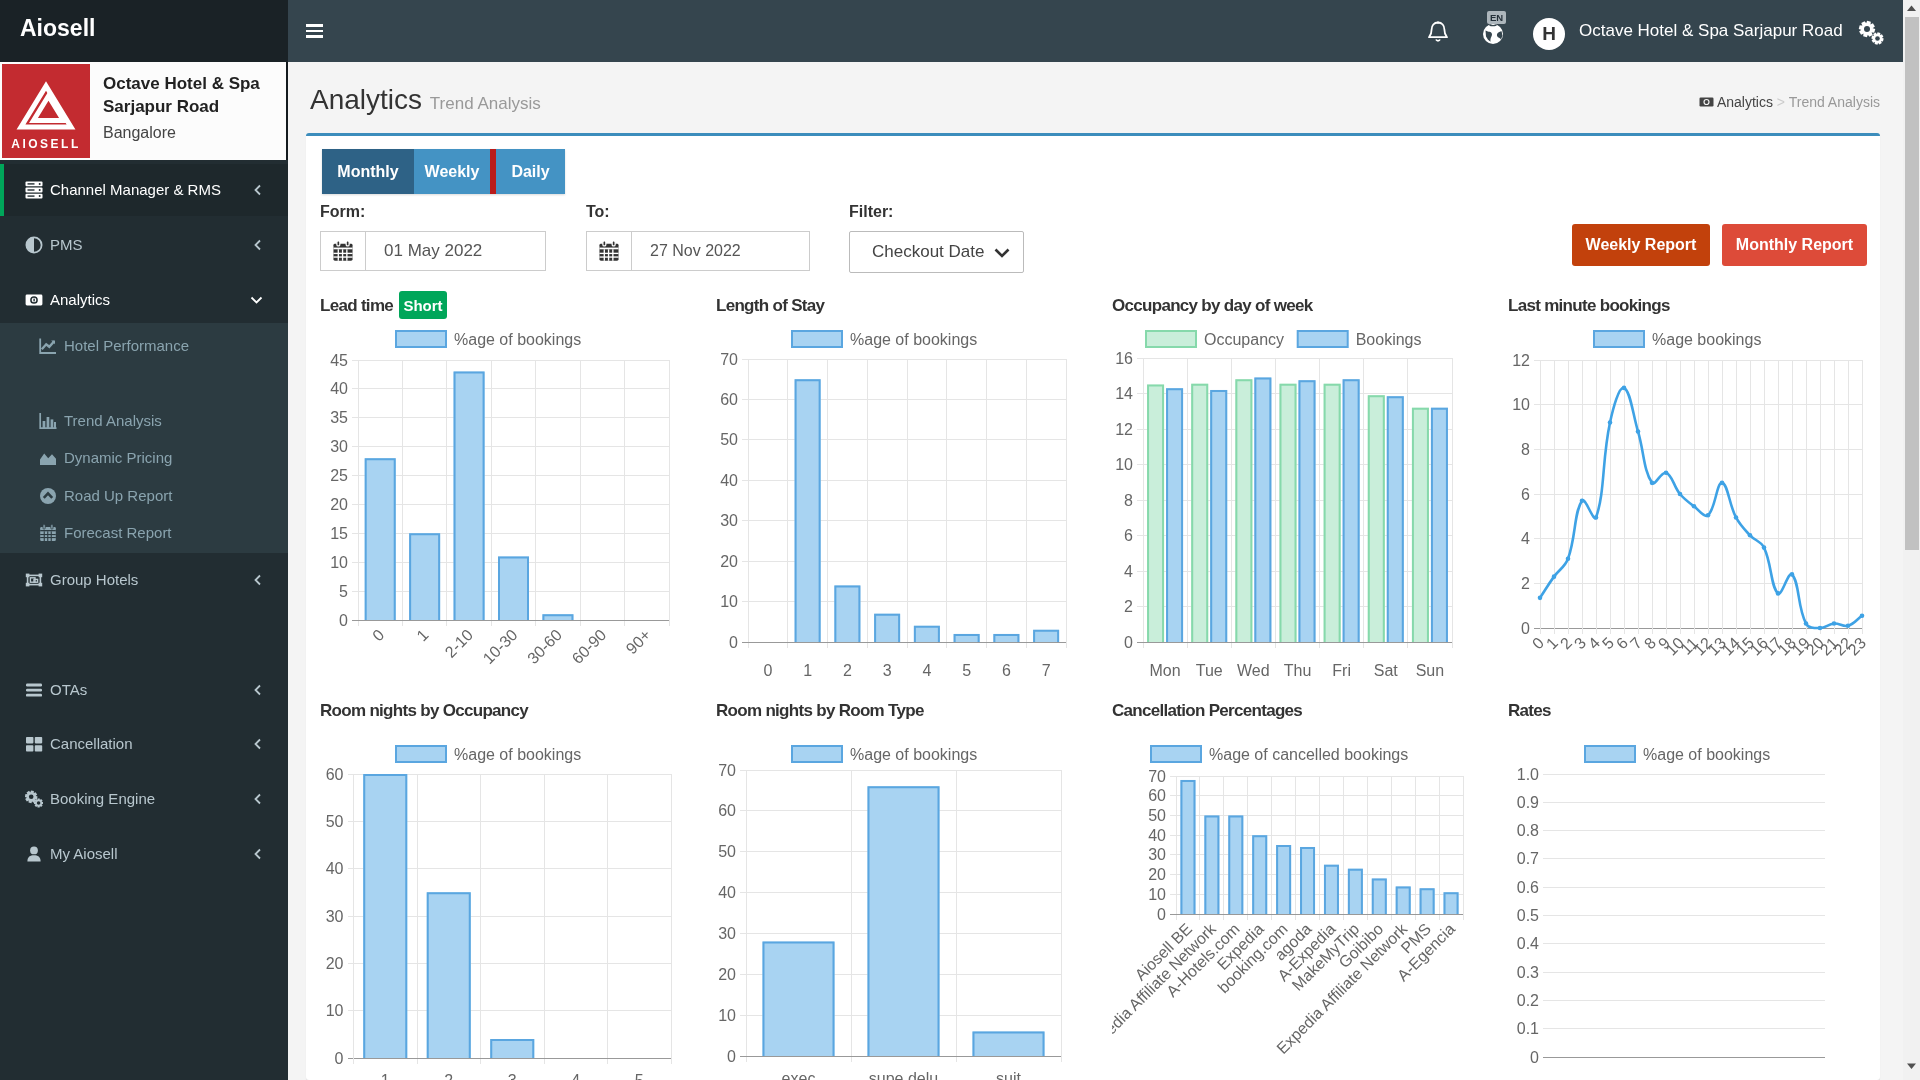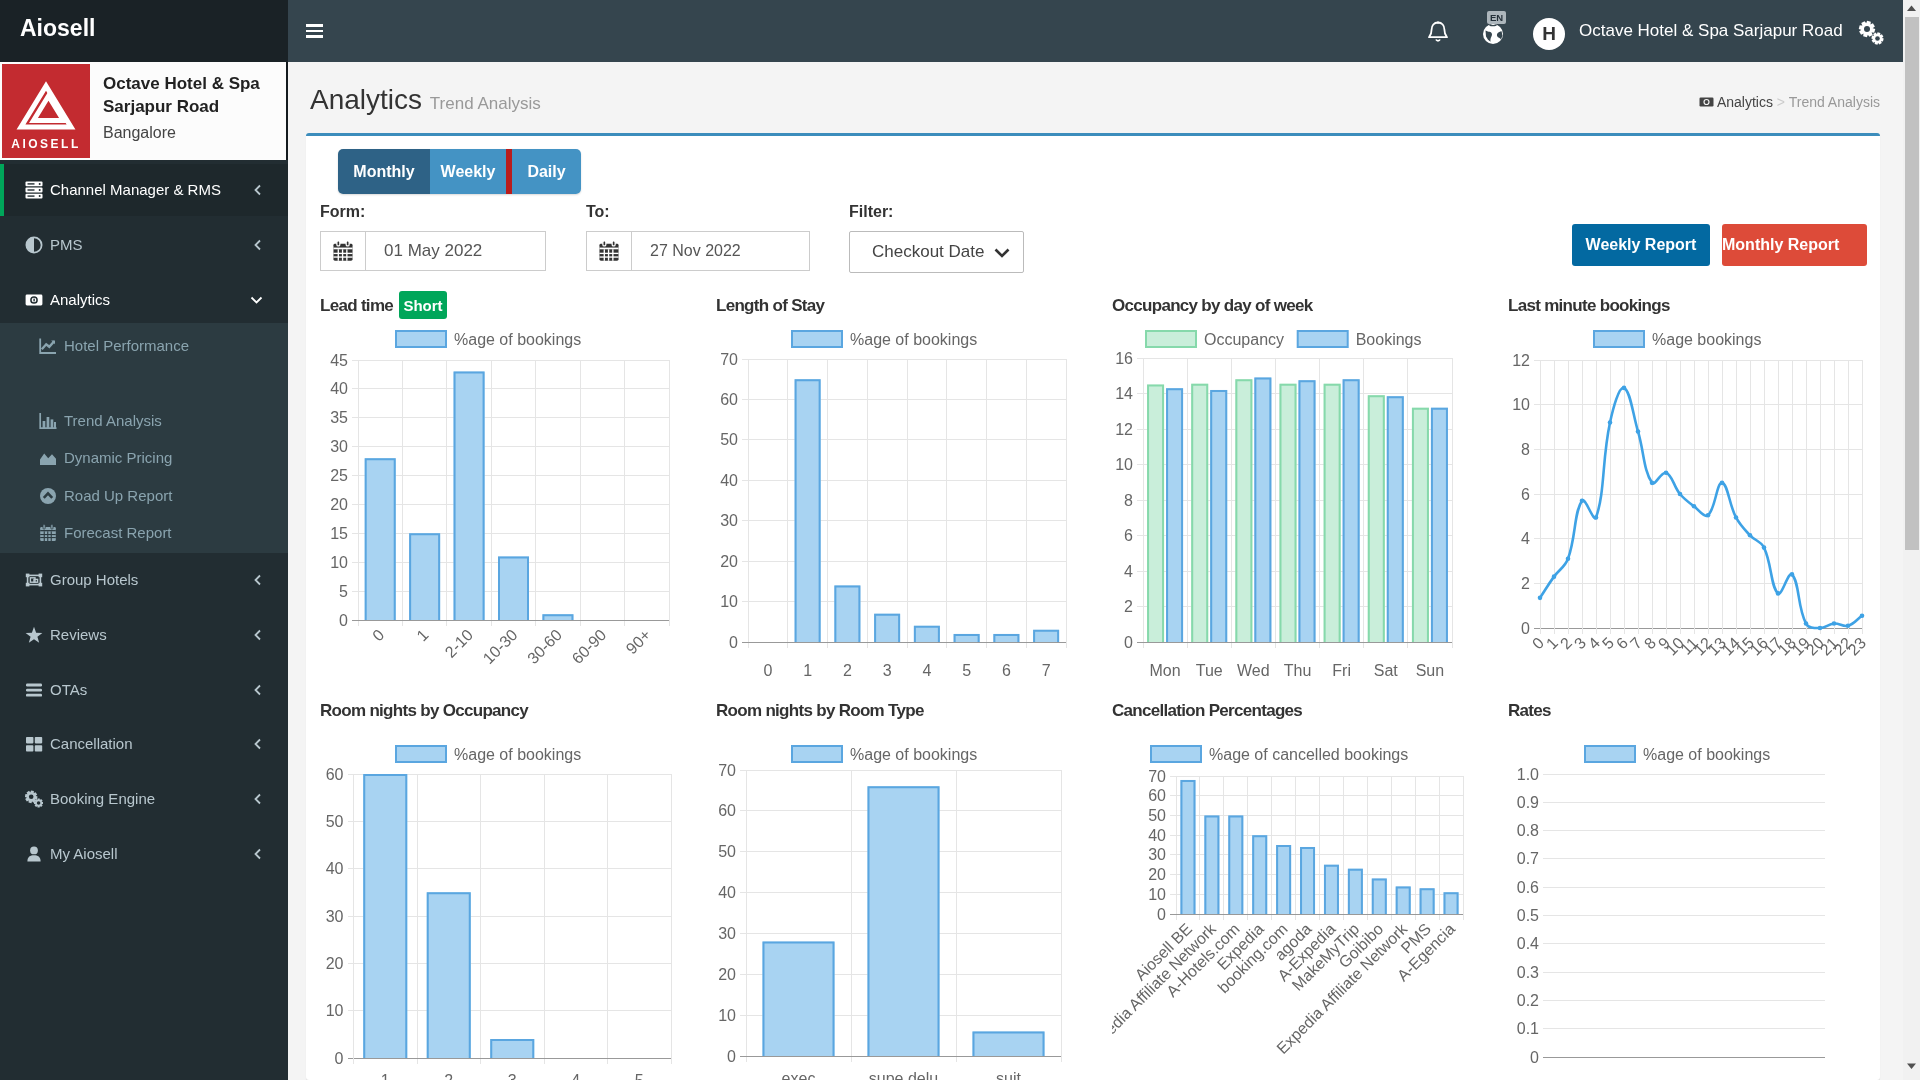--- a/index.html
+++ b/index.html
@@ -119,29 +119,20 @@
         <rect x="4" y="0.6" width="2.2" height="4.4" rx="0.8" fill="#8aa4af" stroke="#2c3b41" stroke-width="0.8"></rect>
         <rect x="11.8" y="0.6" width="2.2" height="4.4" rx="0.8" fill="#8aa4af" stroke="#2c3b41" stroke-width="0.8"></rect>
         <rect x="1.2" y="6" width="15.6" height="1.3" fill="#2c3b41"></rect>
         <rect x="4.7" y="7.3" width="1.1" height="9.7" fill="#2c3b41"></rect>
         <rect x="8.2" y="7.3" width="1.1" height="9.7" fill="#2c3b41"></rect>
         <rect x="11.7" y="7.3" width="1.1" height="9.7" fill="#2c3b41"></rect>
         <rect x="1.2" y="10" width="15.6" height="1.1" fill="#2c3b41"></rect>
         <rect x="1.2" y="13" width="15.6" height="1.1" fill="#2c3b41"></rect>
       </svg>
 <div style="position:absolute;left:64px;top:0;height:46px;line-height:46px;font-size:15px;color:#8aa4af;white-space:nowrap;">Forecast Report</div>
-</div>
-<div style="position:absolute;left:0;top:612px;width:288px;height:46px;">
-<svg width="18" height="18" viewBox="0 0 18 18" style="position:absolute;left:25px;top:14px">
-        <polygon points="9,0.8 11.12,6.69 17.37,6.88 12.42,10.71 14.17,16.72 9,13.2 3.83,16.72 5.58,10.71 0.63,6.88 6.88,6.69" fill="#b8c7ce"></polygon>
-      </svg>
-<div style="position:absolute;left:50px;top:0;height:46px;line-height:46px;font-size:15px;color:#b8c7ce;white-space:nowrap;">Reviews</div>
-<svg width="11" height="14" viewBox="0 0 11 14" style="position:absolute;left:252px;top:16px">
-        <path d="M8 2.5 L3.5 7 L8 11.5" fill="none" stroke="#b8c7ce" stroke-width="1.8"></path>
-      </svg>
 </div>
 <div style="position:absolute;left:0;top:667px;width:288px;height:46px;">
 <svg width="18" height="18" viewBox="0 0 18 18" style="position:absolute;left:25px;top:14px">
         <rect x="1" y="2.6" width="16" height="2.8" rx="1.2" fill="#b8c7ce"></rect>
         <rect x="1" y="7.7" width="16" height="2.8" rx="1.2" fill="#b8c7ce"></rect>
         <rect x="1" y="12.8" width="16" height="2.8" rx="1.2" fill="#b8c7ce"></rect>
       </svg>
 <div style="position:absolute;left:50px;top:0;height:46px;line-height:46px;font-size:15px;color:#b8c7ce;white-space:nowrap;">OTAs</div>
 <svg width="11" height="14" viewBox="0 0 11 14" style="position:absolute;left:252px;top:16px">
         <path d="M8 2.5 L3.5 7 L8 11.5" fill="none" stroke="#b8c7ce" stroke-width="1.8"></path>
@@ -244,21 +235,21 @@
   </svg>
 
 <div class="abs" style="left:310px;top:84px;font-size:28px;color:#333;">Analytics <span style="font-size:17px;color:#999;">Trend Analysis</span></div>
 <div class="abs" style="right:40px;top:94px;font-size:14px;color:#444;white-space:nowrap;"><svg width="15" height="12" viewBox="0 0 18 14" style="vertical-align:-1px">
       <rect x="0.6" y="1.6" width="16.8" height="10.8" rx="1.4" fill="#444"></rect>
       <circle cx="9" cy="7" r="3" fill="none" stroke="#f4f4f4" stroke-width="1.4"></circle>
     </svg> Analytics <span style="color:#ccc;">&gt;</span> <span style="color:#999;">Trend Analysis</span></div>
 
 <div class="abs" style="left:306px;top:133px;width:1574px;height:947px;background:#fff;border-top:3px solid #3c8dbc;border-radius:3px;box-shadow:0 1px 1px rgba(0,0,0,0.1);"></div>
 
-<div class="abs" style="left:338px;top:149px;height:45px;border-radius:5px;overflow:hidden;box-shadow:0 1px 2px rgba(0,0,0,0.15);">
+<div class="abs" style="left:322px;top:149px;height:45px;border-radius:0;overflow:hidden;box-shadow:0 1px 2px rgba(0,0,0,0.15);">
   <div style="float:left;width:92px;height:45px;line-height:45px;text-align:center;background:#2e6286;color:#fff;font-size:16px;font-weight:bold;">Monthly</div>
   <div style="float:left;width:82px;height:45px;line-height:45px;text-align:center;background:#4493c4;color:#fff;font-size:16px;font-weight:bold;border-right:6px solid #b91c1c;">Weekly</div>
   <div style="float:left;width:69px;height:45px;line-height:45px;text-align:center;background:#4493c4;color:#fff;font-size:16px;font-weight:bold;">Daily</div>
 </div>
 
 <div class="abs" style="left:320px;top:203px;font-size:16px;font-weight:bold;color:#333;">Form:</div>
 <div class="abs" style="left:586px;top:203px;font-size:16px;font-weight:bold;color:#333;">To:</div>
 <div class="abs" style="left:849px;top:203px;font-size:16px;font-weight:bold;color:#333;">Filter:</div>
 <div class="abs" style="left:320px;top:231px;width:226px;height:40px;border:1px solid #ccc;background:#fff;">
   <div style="position:absolute;left:0;top:0;width:45px;height:38px;border-right:1px solid #ccc;text-align:center;padding-top:8px;"><svg width="22" height="22" viewBox="0 0 18 18" class="calic">
@@ -292,22 +283,22 @@
       </svg></div>
   <div style="position:absolute;left:63px;top:0;height:38px;line-height:38px;font-size:16px;color:#555;">27 Nov 2022</div>
 </div>
 <div class="abs" style="left:849px;top:231px;width:175px;height:42px;border:1px solid #bbb;background:#fff;border-radius:2px;">
   <div style="position:absolute;left:22px;top:0;height:40px;line-height:40px;font-size:17px;color:#444;">Checkout Date</div>
   <svg width="16" height="10" viewBox="0 0 16 10" style="position:absolute;right:13px;top:16px">
       <path d="M1.5 1.5 L8 8 L14.5 1.5" fill="none" stroke="#333" stroke-width="2.6"></path>
     </svg>
 </div>
 
-<div class="abs" style="left:1572px;top:224px;width:138px;height:42px;background:#0369a1;border-radius:3px;color:#fff;font-size:16px;font-weight:bold;text-align:center;line-height:42px;">Weekly Report</div>
-<div class="abs" style="left:1722px;top:224px;width:145px;height:42px;background:#dd4b39;border-radius:3px;color:#fff;font-size:16px;font-weight:bold;line-height:42px;">Monthly Report</div>
+<div class="abs" style="left:1572px;top:224px;width:138px;height:42px;background:#c2410c;border-radius:3px;color:#fff;font-size:16px;font-weight:bold;text-align:center;line-height:42px;">Weekly Report</div>
+<div class="abs" style="left:1722px;top:224px;width:145px;height:42px;background:#dd4b39;border-radius:3px;color:#fff;font-size:16px;font-weight:bold;text-align:center;line-height:42px;">Monthly Report</div>
 
 <svg class="abs" style="left:306px;top:280px" width="1574" height="800" viewBox="306 280 1574 800" font-family="Liberation Sans">
 <text x="320" y="311" font-size="17" fill="#333333" text-anchor="start" font-weight="bold" letter-spacing="-0.7">Lead time</text>
 <rect x="399" y="291" width="48" height="28" rx="3" fill="#00a65a"></rect>
 <text x="423" y="310.5" font-size="15" fill="#ffffff" text-anchor="middle" font-weight="bold">Short</text>
 <rect x="396" y="331" width="50" height="16" fill="#a8d3f2" stroke="#5aa6e0" stroke-width="2"></rect>
 <text x="454" y="345" font-size="16" fill="#666666" text-anchor="start" font-weight="normal">%age of bookings</text>
 <line x1="352" y1="620" x2="669" y2="620" stroke="#999999" stroke-width="1" shape-rendering="crispEdges"></line>
 <text x="348" y="625.5" font-size="16" fill="#666666" text-anchor="end" font-weight="normal">0</text>
 <line x1="352" y1="591.11" x2="669" y2="591.11" stroke="#e5e5e5" stroke-width="1" shape-rendering="crispEdges"></line>

